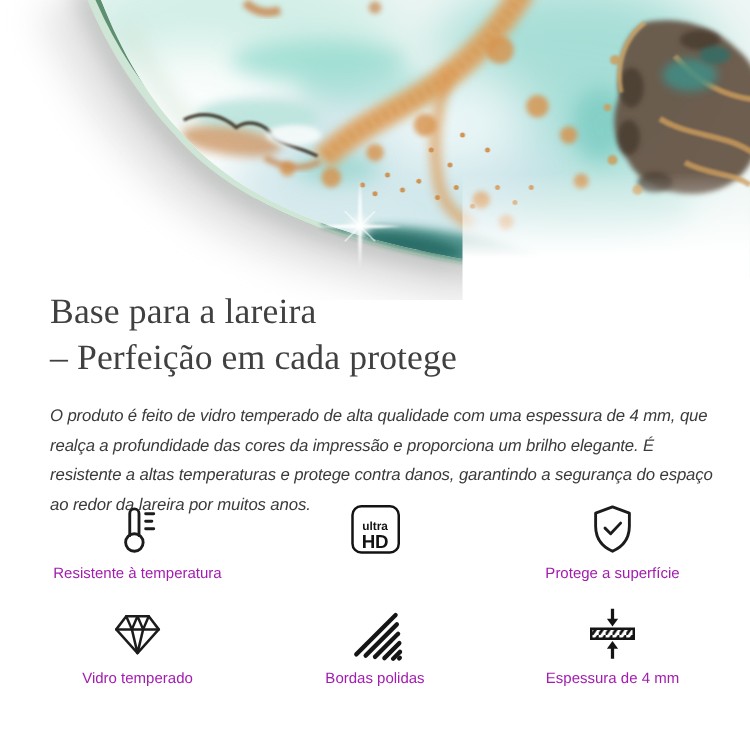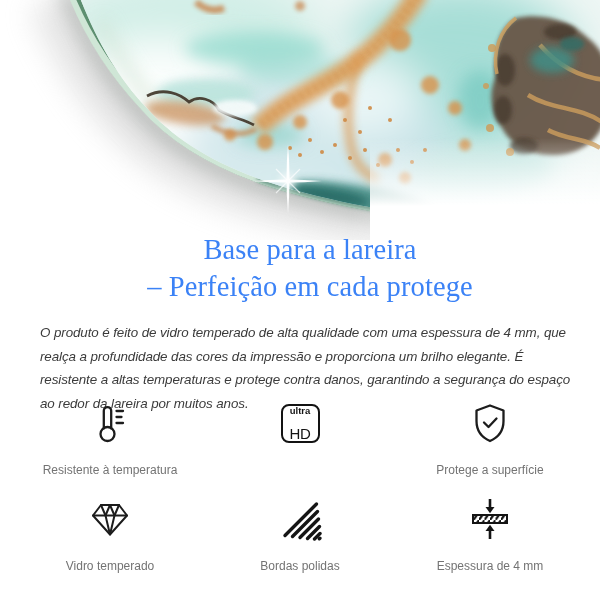--- a/index.html
+++ b/index.html
@@ -12,50 +12,49 @@
   .page{position:absolute;inset:0;width:600px;height:600px;background:#fff;}
 
   
   .photo{position:absolute;left:0;top:0;width:600px;height:240px;}
   .photo svg{display:block}
 
   
   .heading{
     position:absolute;left:40px;top:231px;width:540px;
     font-family:"Liberation Serif","DejaVu Serif",serif;
-    font-size:28.5px;line-height:37px;color:#3b82f6;font-weight:400;
+    font-size:28.5px;line-height:37px;color:#404040;font-weight:400;
     letter-spacing:.1px;
-    text-align:center;
   }
 
   
   .desc{
     position:absolute;left:40px;top:308px;width:532px;
     font-size:13.4px;line-height:23.5px;color:#3b3b3b;
     letter-spacing:-.1px;
     font-style:italic;
   }
 
   
   .features{
     position:absolute;left:15px;top:399px;width:570px;
     display:grid;grid-template-columns:1fr 1fr 1fr;row-gap:18px;
   }
   .cell{display:flex;flex-direction:column;align-items:center;}
   .icon-box{height:48px;display:flex;align-items:center;justify-content:center;}
-  .f-label{margin-top:16px;font-size:12px;color:#737373;white-space:nowrap;}
+  .f-label{margin-top:4px;font-size:12px;color:#a21caf;white-space:nowrap;}
 
   
   .uhd{
     width:39px;height:39px;border:2.6px solid #131313;border-radius:8px;
-    display:flex;flex-direction:column;align-items:center;justify-content:space-between;
+    display:flex;flex-direction:column;align-items:center;justify-content:flex-end;
     color:#131313;box-sizing:border-box;
   }
   .uhd .u{font-size:9.5px;font-weight:600;line-height:10px;letter-spacing:0;}
-  .uhd .h{font-size:15px;font-weight:400;line-height:14px;letter-spacing:-.3px;}
+  .uhd .h{font-size:15px;font-weight:700;line-height:14px;letter-spacing:-.3px;}
 </style>
 </head>
 <body>
 
 <div class="page">
 
   <div class="photo">
     <svg width="600" height="240" viewBox="0 0 600 240">
       <defs>
         <filter id="b07" x="-60%" y="-60%" width="220%" height="220%">

